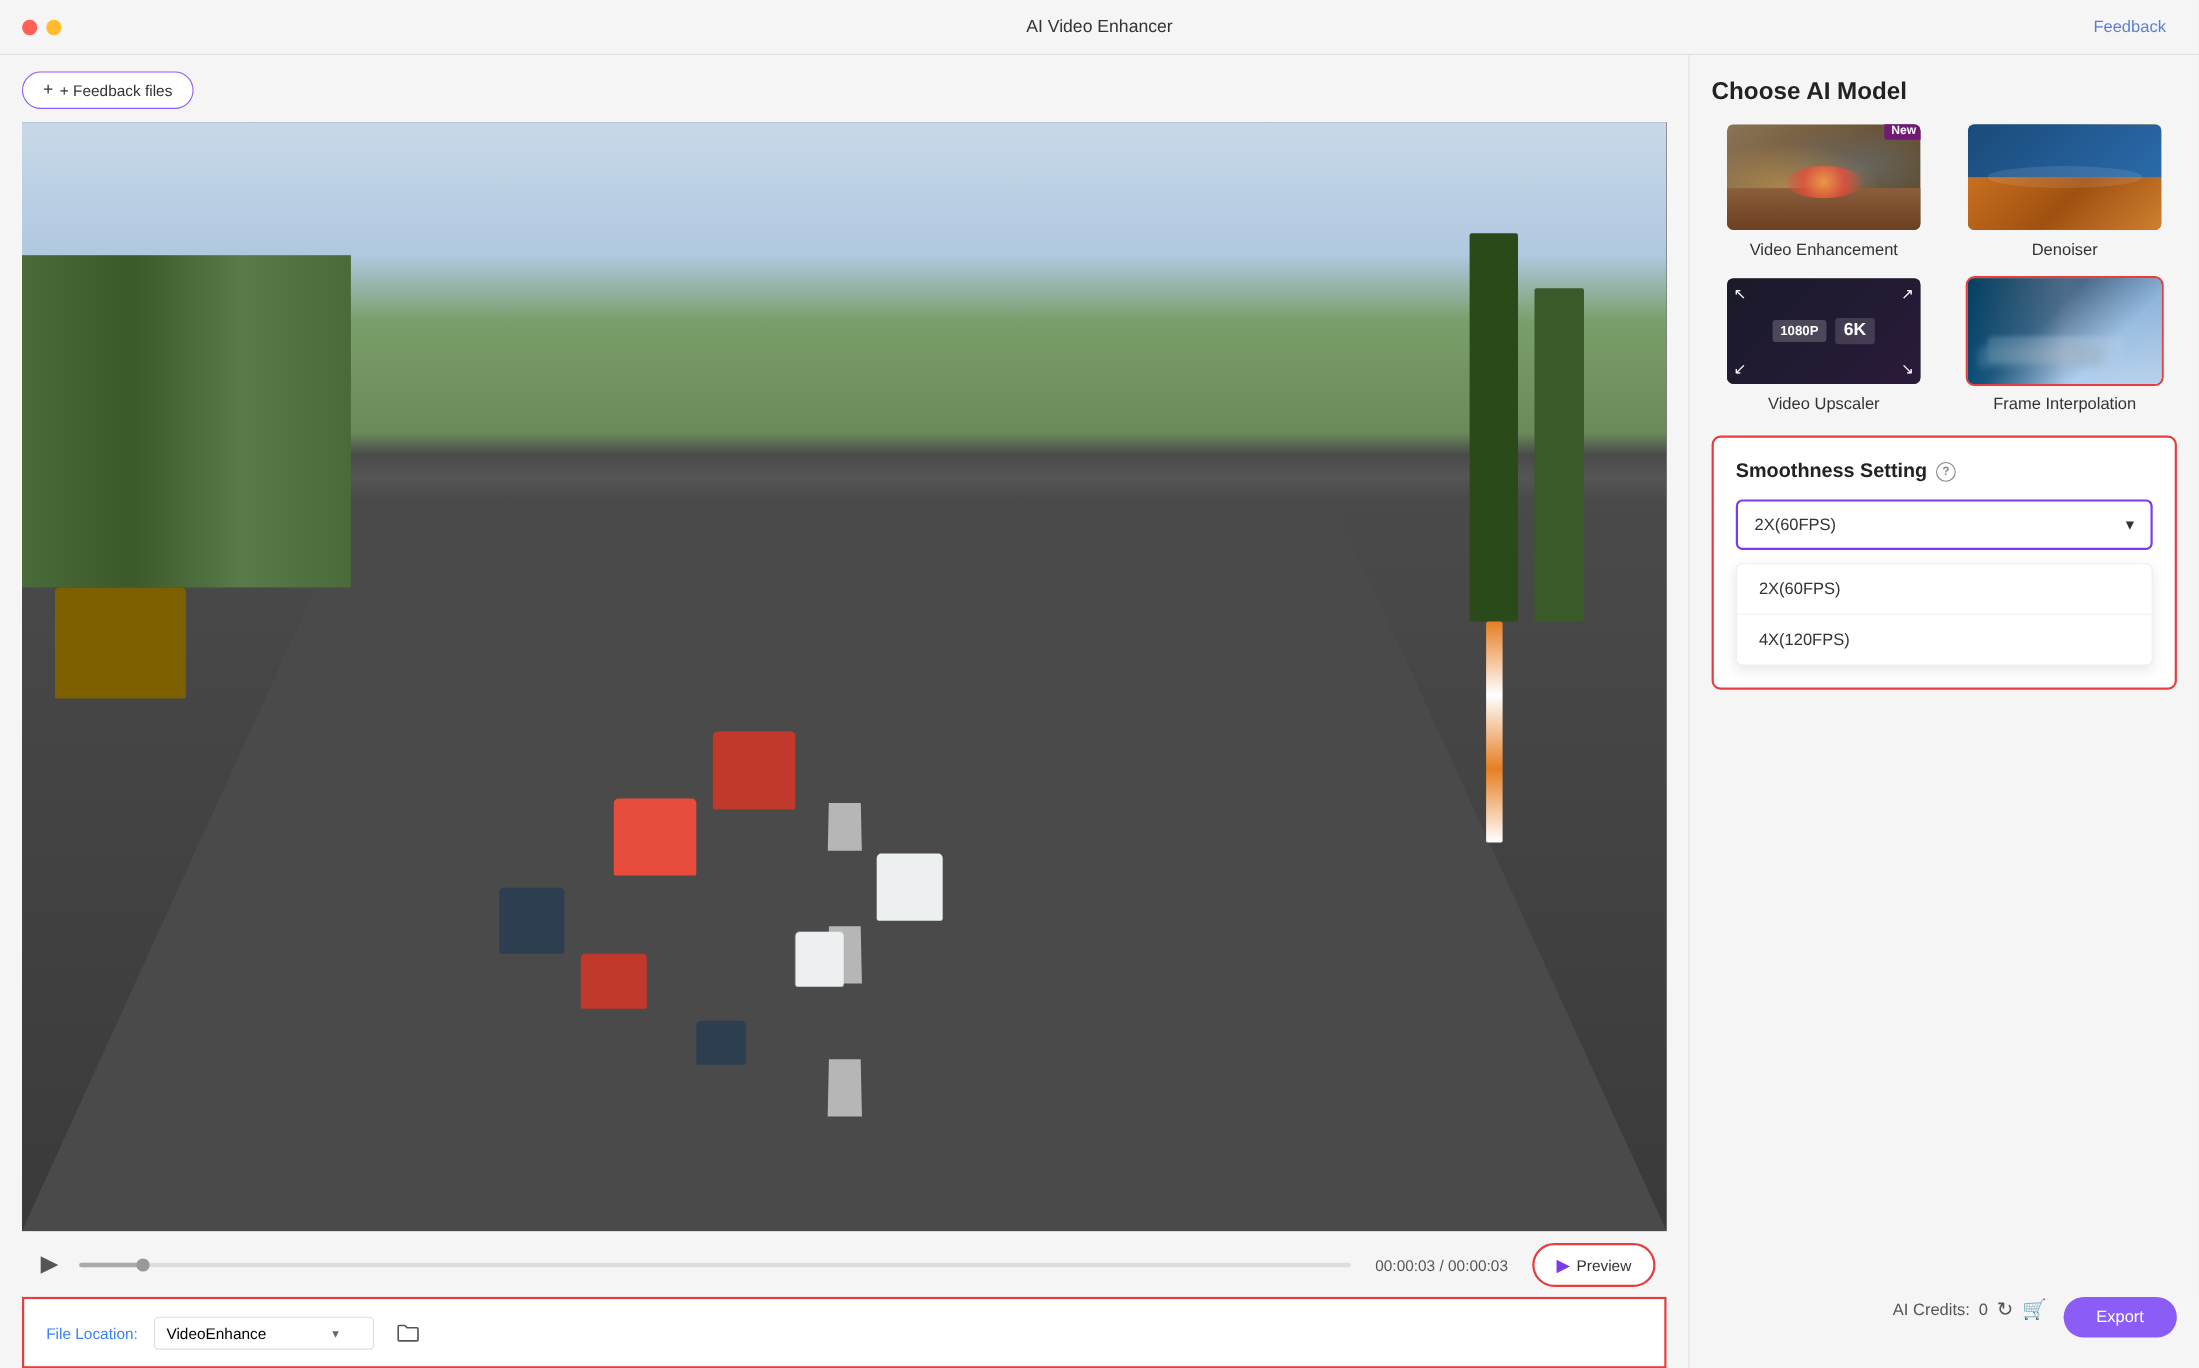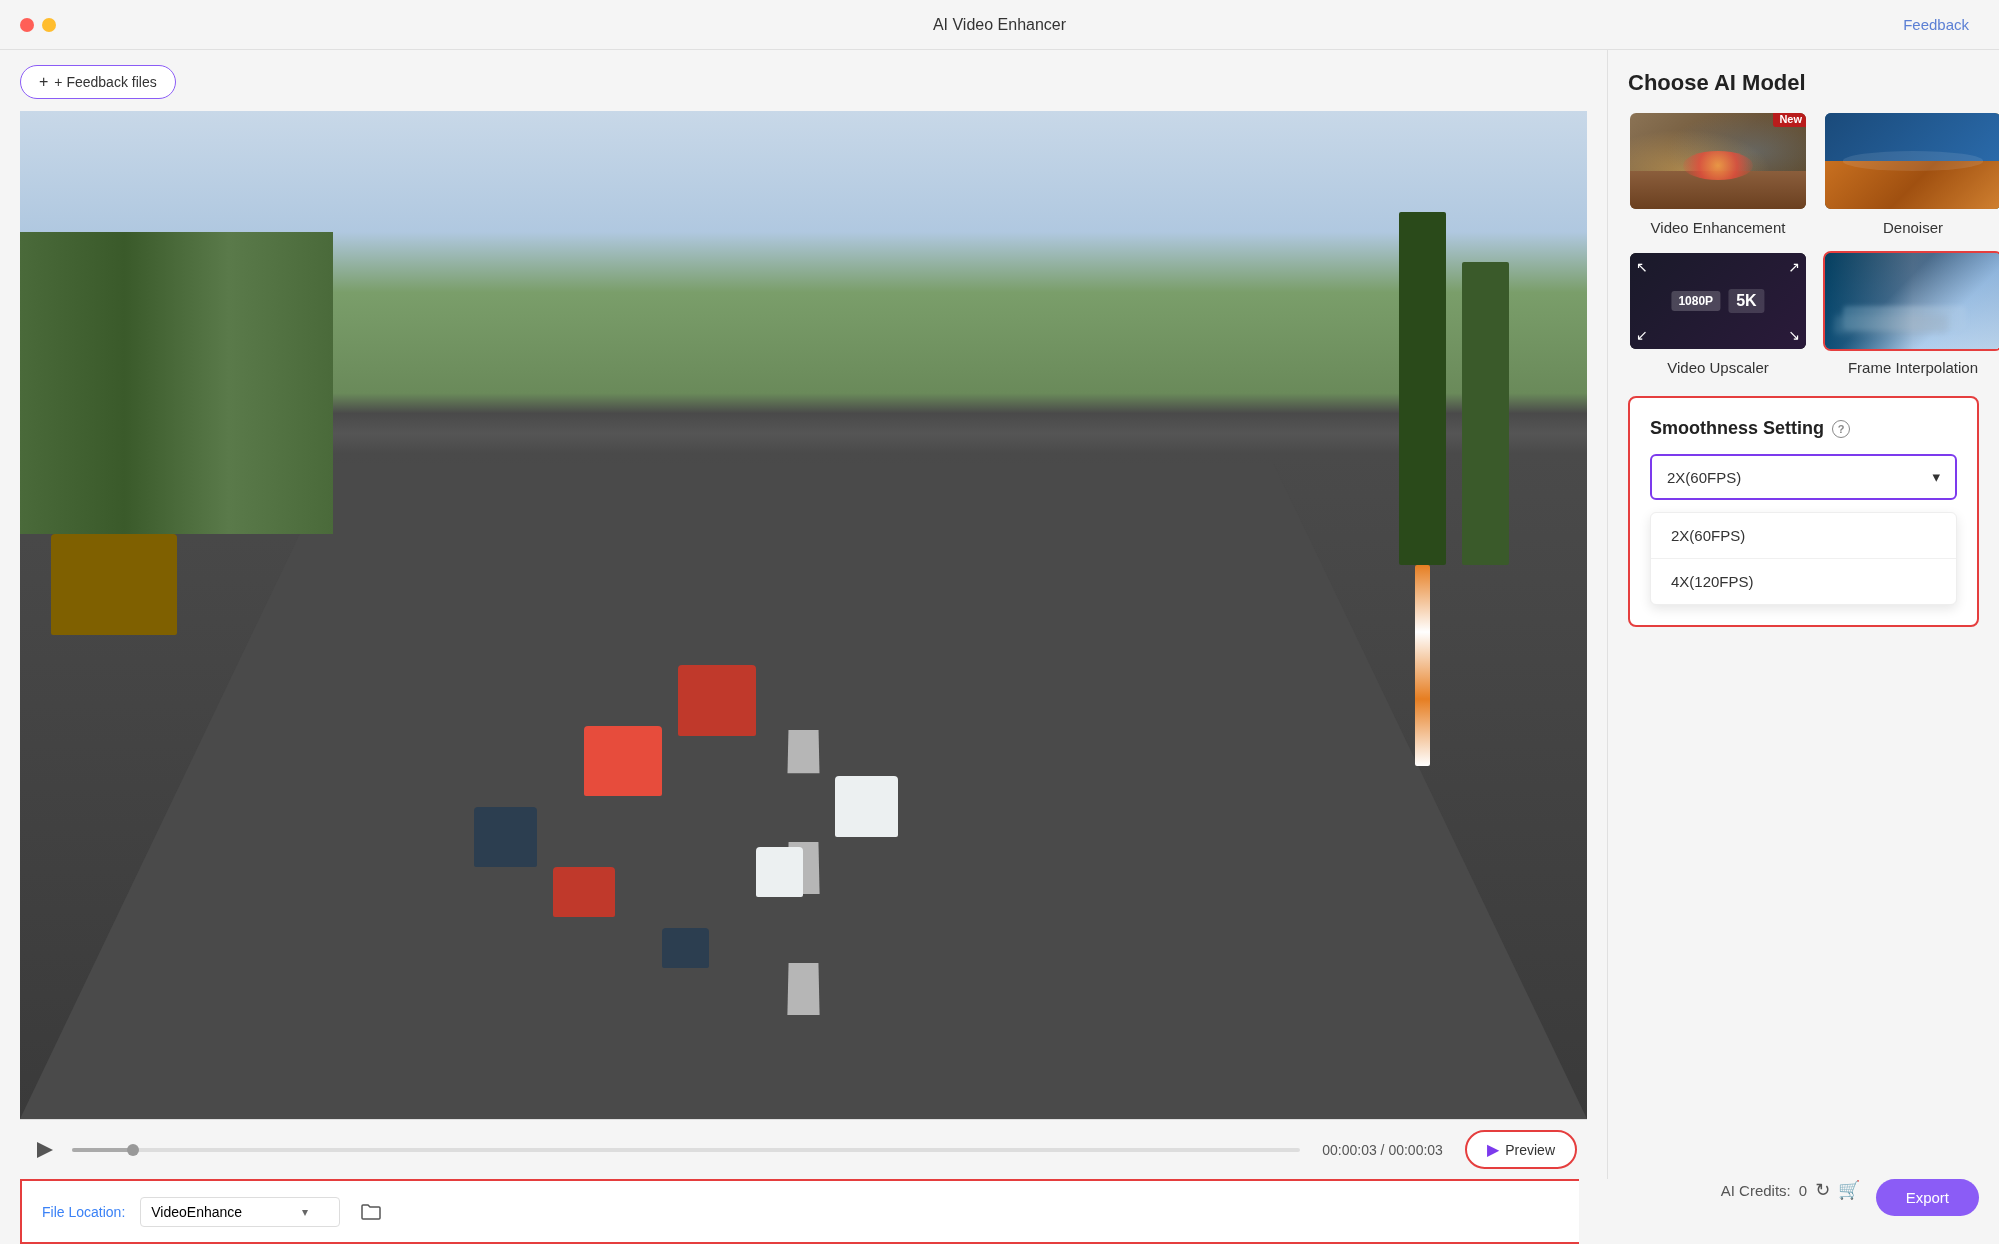--- a/index.html
+++ b/index.html
@@ -209,21 +209,21 @@
       display: flex;
       align-items: center;
       justify-content: center;
       cursor: pointer;
       background: none;
       border: none;
     }
 
     
     .right-panel {
-      width: 392px;
+      width: 464px;
       background: #f5f5f5;
       padding: 20px;
       display: flex;
       flex-direction: column;
       gap: 20px;
       border-left: 1px solid #e0e0e0;
     }
 
     .section-title {
       font-size: 22px;
@@ -264,21 +264,21 @@
     .model-card-label {
       font-size: 15px;
       color: #333;
       text-align: center;
     }
 
     .new-badge {
       position: absolute;
       top: -2px;
       right: -2px;
-      background: #b91c1c;
+      background: #701a75;
       color: white;
       font-size: 11px;
       font-weight: 600;
       padding: 2px 6px;
       border-radius: 3px;
       z-index: 10;
     }
 
     
     .img-video-enhance {
@@ -577,21 +577,21 @@
           <span class="model-card-label">Denoiser</span>
         </div>
 
         <div class="model-card">
           <div class="model-card-image">
             <div class="img-upscaler">
 
               <div style="position:absolute;inset:0;background:linear-gradient(135deg,#1a1a2a,#2a1a3a);"></div>
               <div style="position:absolute;top:50%;left:50%;transform:translate(-50%,-50%);display:flex;gap:8px;align-items:center;">
                 <span style="color:white;font-size:12px;font-weight:700;background:rgba(255,255,255,0.2);padding:3px 7px;border-radius:3px;">1080P</span>
-                <span style="color:white;font-size:16px;font-weight:900;background:rgba(255,255,255,0.15);padding:3px 8px;border-radius:3px;">5K</span>
+                <span style="color:white;font-size:16px;font-weight:900;background:rgba(255,255,255,0.15);padding:3px 8px;border-radius:3px;">6K</span>
               </div>
 
               <span style="position:absolute;top:6px;left:6px;color:white;font-size:14px;">↖</span>
               <span style="position:absolute;top:6px;right:6px;color:white;font-size:14px;">↗</span>
               <span style="position:absolute;bottom:6px;left:6px;color:white;font-size:14px;">↙</span>
               <span style="position:absolute;bottom:6px;right:6px;color:white;font-size:14px;">↘</span>
             </div>
           </div>
           <span class="model-card-label">Video Upscaler</span>
         </div>

